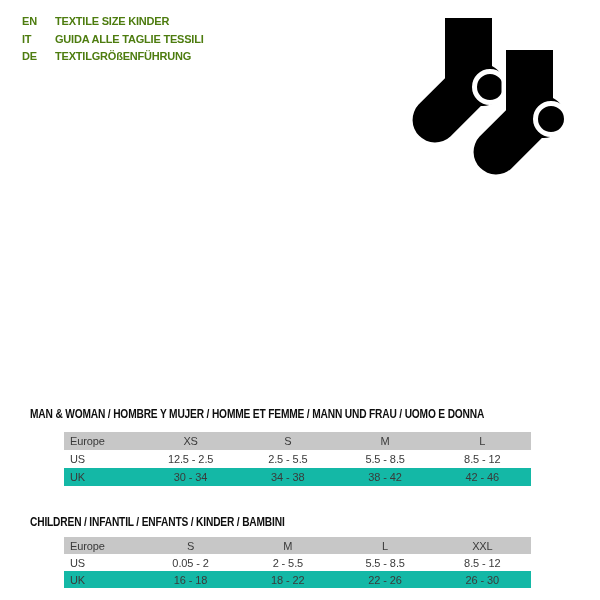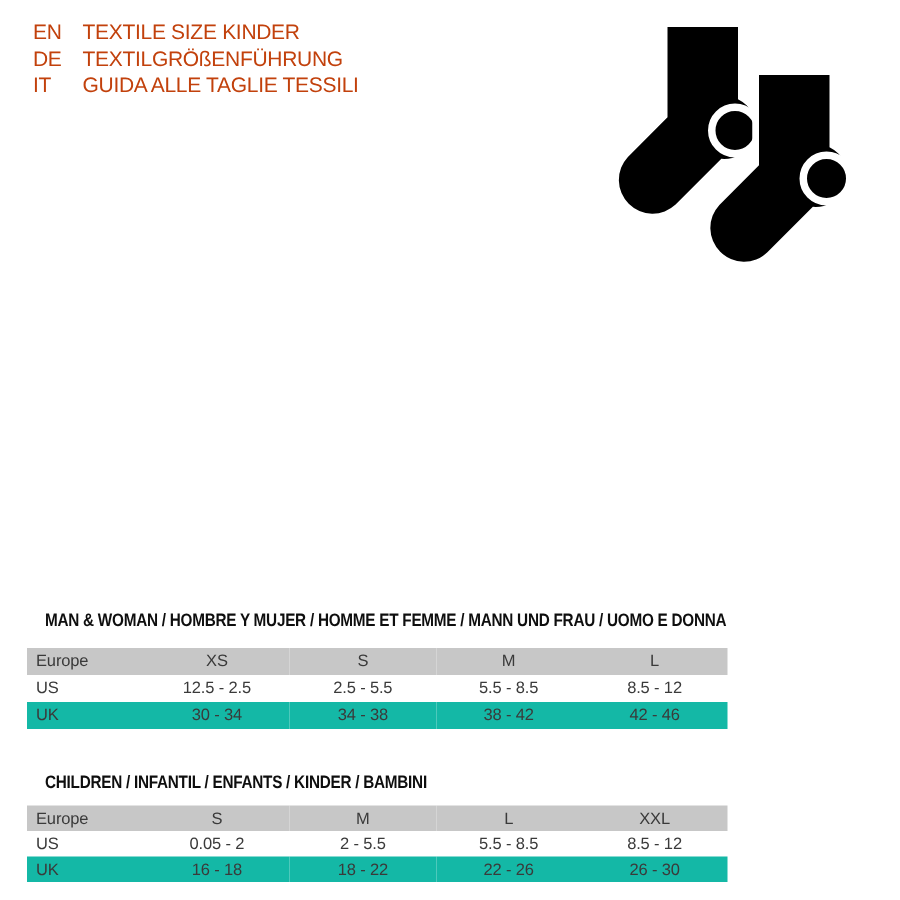--- a/index.html
+++ b/index.html
@@ -2,34 +2,34 @@
 <html><head>
 <meta charset="utf-8">
 <style>
   html,body{margin:0;padding:0;background:#fff;}
   .canvas{
     position:relative;width:600px;height:600px;background:#ffffff;overflow:hidden;
     font-family:"Liberation Sans", sans-serif;color:#111;
   }
   
   .langs{position:absolute;left:22px;top:13px;}
-  .lang-row{display:flex;font-weight:normal;font-size:14px;line-height:17.6px;color:#c2410c;letter-spacing:-0.2px;}
+  .lang-row{display:flex;font-weight:bold;font-size:11px;line-height:17.6px;color:#4d7c0f;letter-spacing:-0.2px;}
   .lang-row .code{width:33px;flex:0 0 33px;}
   
   .category{position:absolute;left:20px;top:108px;white-space:nowrap;}
   .category .txt{display:inline-block;transform:scaleX(0.91);transform-origin:0 50%;
     font-weight:bold;font-size:13px;letter-spacing:-0.2px;color:#0e0e0e;}
   
   .icon-wrap{position:absolute;left:395px;top:5px;width:185px;height:180px;}
   
   .tbl-block{position:absolute;left:18px;width:467px;}
   .tbl-title{margin:0 0 0 12px;white-space:nowrap;height:20px;}
   .tbl-title .txt{display:inline-block;transform:scaleX(0.85);transform-origin:0 50%;
     font-weight:bold;font-size:12px;letter-spacing:-0.2px;color:#0e0e0e;}
-  table{border-collapse:collapse;width:467px;table-layout:fixed;}
+  table{border-collapse:collapse;width:467px;table-layout:fixed;margin-left:46px;}
   th,td{font-size:11px;font-weight:normal;color:#3a3a3a;letter-spacing:-0.1px;
     text-align:center;padding:0;vertical-align:middle;}
   th:first-child,td:first-child{text-align:left;padding-left:6px;width:72px;}
   .t1 tr{height:18px;}
   .t2 tr{height:17px;}
   thead tr{background:#c7c7c7;}
   tbody tr.alt{background:#14b8a6;}
   .b1{top:404px;} .b1 table{margin-top:8px;}
   .b2{top:512px;} .b2 table{margin-top:5px;}
 </style>
@@ -37,26 +37,26 @@
 <body>
 
 <div class="canvas">
 
   <div class="langs">
     <div class="lang-row">
       <span class="code">EN</span>
       <span class="label">TEXTILE SIZE KINDER</span>
     </div>
     <div class="lang-row">
+      <span class="code">IT</span>
+      <span class="label">GUIDA ALLE TAGLIE TESSILI</span>
+    </div>
+    <div class="lang-row">
       <span class="code">DE</span>
       <span class="label">TEXTILGRÖßENFÜHRUNG</span>
-    </div>
-    <div class="lang-row">
-      <span class="code">IT</span>
-      <span class="label">GUIDA ALLE TAGLIE TESSILI</span>
     </div>
   </div>
 
 
   <div class="icon-wrap">
     <svg width="185" height="180" viewBox="0 0 185 180" xmlns="http://www.w3.org/2000/svg">
       <g>
         <path fill="#000000" d="M 50,13 L 97,13 L 97,61.1
              A 21 21 0 0 1 85.9,100.9
              L 55.4,131.4

